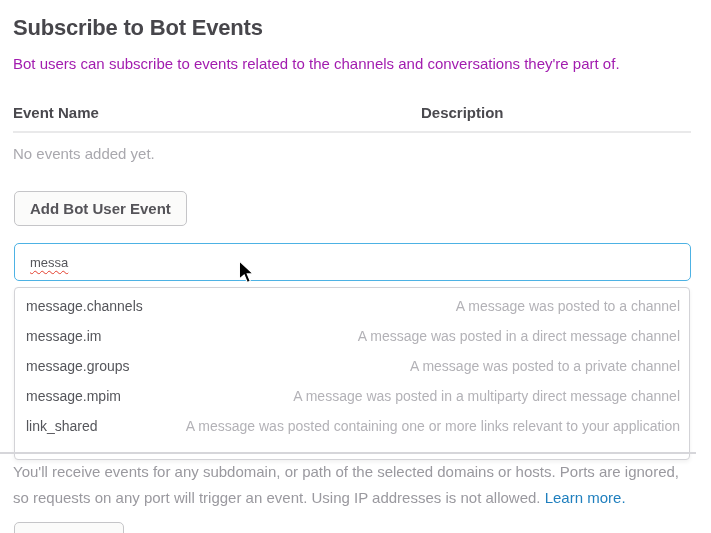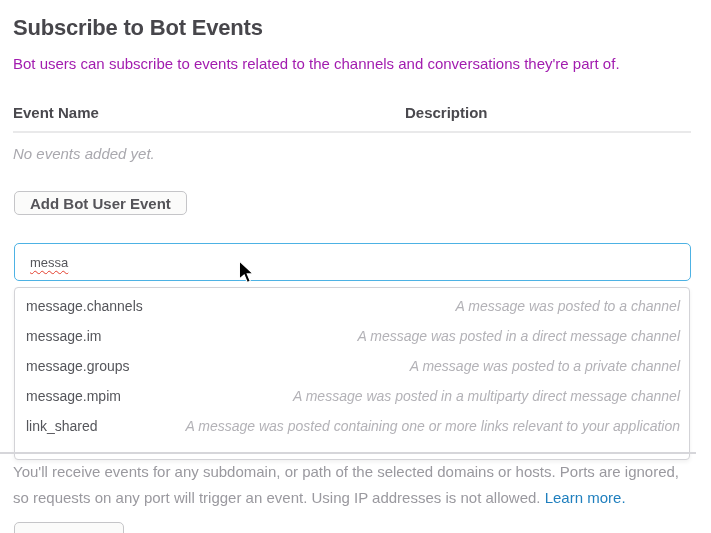--- a/index.html
+++ b/index.html
@@ -28,48 +28,47 @@
     color: #a21caf;
   }
   .col-header {
     position: absolute;
     top: 104px;
     font-size: 15px;
     font-weight: bold;
     color: #4a494e;
   }
   .col-header.event-name { left: 13px; }
-  .col-header.description { left: 405px; }
+  .col-header.description { left: 421px; }
   .header-divider {
     position: absolute;
     left: 13px; top: 131px;
     width: 678px; height: 2px;
     background: #e9e9ea;
   }
   .empty-note {
     position: absolute;
     left: 13px; top: 145px;
     font-size: 15px;
-    font-style: italic;
     color: #a9a8ae;
   }
   .btn {
     position: absolute;
     background: #fbfbfa;
     border: 1px solid #c5c5c8;
     border-radius: 5px;
     font-family: "Liberation Sans", sans-serif;
     font-size: 15px;
     font-weight: bold;
     color: #555459;
     cursor: pointer;
   }
   .add-event-btn {
     left: 14px; top: 191px;
-    height: 24px;
+    height: 35px;
     padding: 0 15px;
   }
   .event-input {
     position: absolute;
     left: 14px; top: 243px;
     width: 677px; height: 38px;
     background: #ffffff;
     border: 1px solid #4db2e4;
     border-radius: 5px;
     display: flex;
@@ -108,21 +107,20 @@
   .suggestion-name {
     font-size: 14px;
     color: #55565b;
     white-space: nowrap;
   }
   .suggestion-desc {
     font-size: 14px;
     color: #b3b2b7;
     white-space: nowrap;
     text-align: left;
-    font-style: italic;
   }
   .section-divider {
     position: absolute;
     left: 0; top: 452px;
     width: 696px; height: 2px;
     background: #d6d6da;
   }
   .footer-note {
     position: absolute;
     left: 13px; top: 459px;

